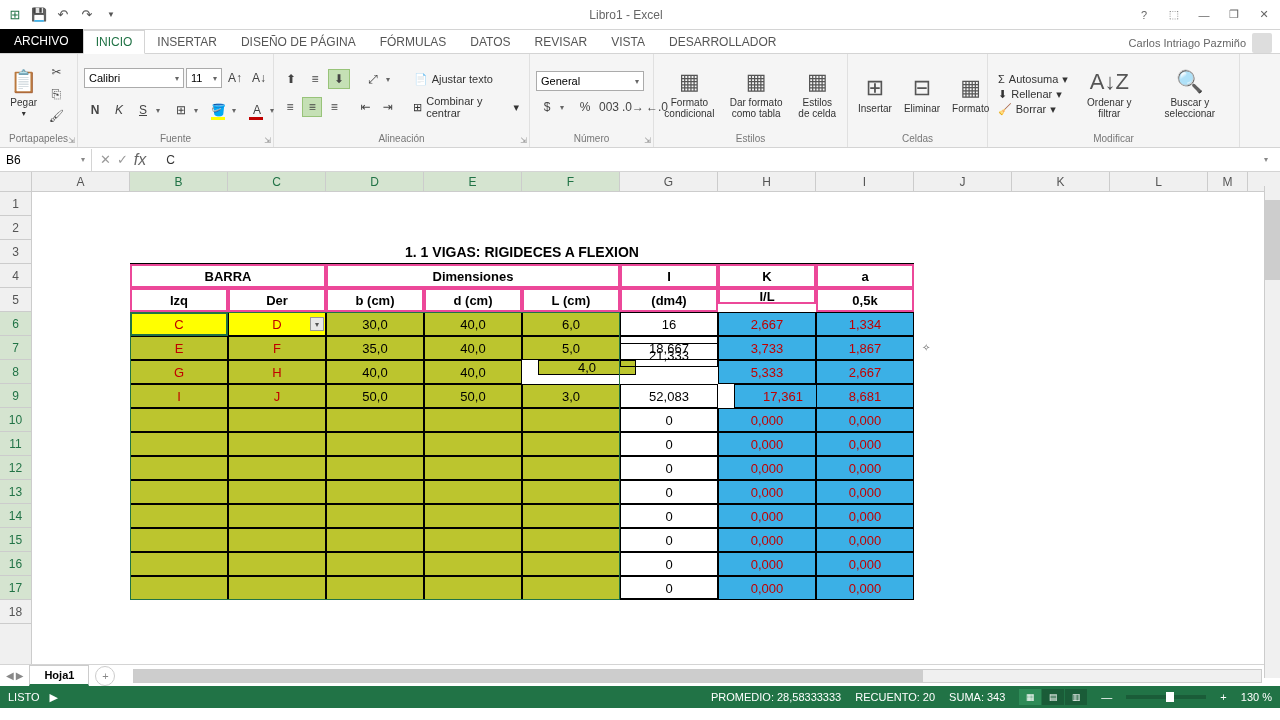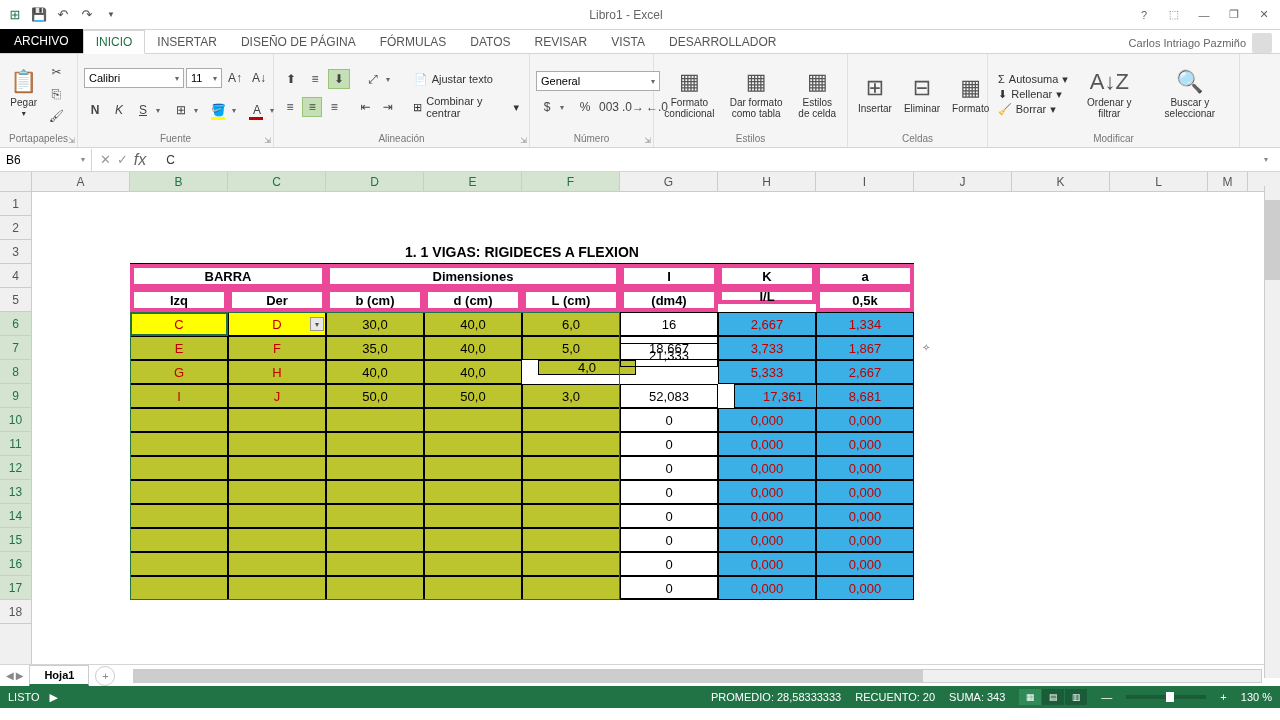--- a/index.html
+++ b/index.html
@@ -43,21 +43,21 @@
 .corner{width:32px;border-right:1px solid #ccc;background:#f0f0f0}
 .ch{border-right:1px solid #ccc;text-align:center;font-size:12px;color:#555;line-height:20px;background:#f0f0f0}
 .ch.sel{background:#d5e4d0;color:#217346}
 .grid-body{display:flex;height:472px}
 .row-headers{width:32px;background:#f0f0f0;border-right:1px solid #ccc}
 .rh{height:24px;border-bottom:1px solid #ccc;text-align:center;font-size:12px;color:#555;line-height:24px}
 .rh.sel{background:#d5e4d0;color:#217346}
 .cells{position:relative;flex:1}
 .tbl{position:absolute;border:2px solid #000}
 .ttitle{position:absolute;border-bottom:1px solid #000;font-weight:bold;font-size:14px;display:flex;align-items:center;justify-content:center;background:#fff}
-.th{position:absolute;border:4px solid #ec4899;font-weight:bold;font-size:13px;display:flex;align-items:center;justify-content:center;background:#fff}
+.th{position:absolute;border:2px solid #ec4899;font-weight:bold;font-size:13px;display:flex;align-items:center;justify-content:center;background:#fff}
 .td{position:absolute;border:1px solid #000;font-size:13px;display:flex;align-items:center;justify-content:center}
 .olive{background:#bcc52e}
 .blue{background:#3bb0e6}
 .red{color:#c00000}
 .yellow{background:#ffff00}
 .sel-border{position:absolute;border:2px solid #217346;pointer-events:none}
 .dd-arrow{position:absolute;width:14px;height:14px;background:#e8e8e8;border:1px solid #999;font-size:8px;color:#555;display:flex;align-items:center;justify-content:center}
 .cursor-plus{position:absolute;font-size:10px;color:#666;pointer-events:none}
 .sheet-tabs{height:22px;background:#fff;border-top:1px solid #d4d4d4;display:flex;align-items:center}
 .st-nav{display:flex;gap:2px;padding:0 6px;color:#888;font-size:10px}
@@ -192,21 +192,21 @@
         <div class="rtext">⊞ <span>Combinar y centrar</span> ▾</div>
       </div>
     </div>
       </div>
     <div class="rgroup-label">Alineación</div>
     <div class="dlaunch">⇲</div>
   </div>
   <div class="rgroup" style="width:124px">
     <div class="rgroup-body">
         <div class="rcol" style="gap:6px">
-      <div class="rsel" style="width:124px">
+      <div class="rsel" style="width:108px">
             <span>General</span>
             <span class="arr">▾</span>
           </div>
       <div class="rrow">
         <div class="rbtn">$</div>
             <span class="rdd">▾</span>
         <div class="rbtn">%</div>
         <div class="rbtn">003</div>
         <div class="rbtn">.0→</div>
         <div class="rbtn">←.0</div>

